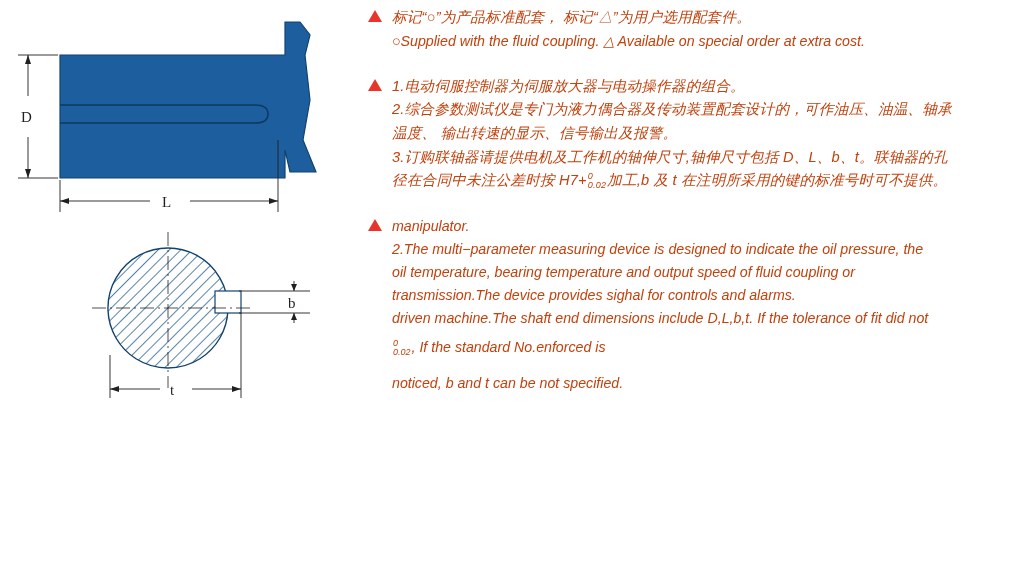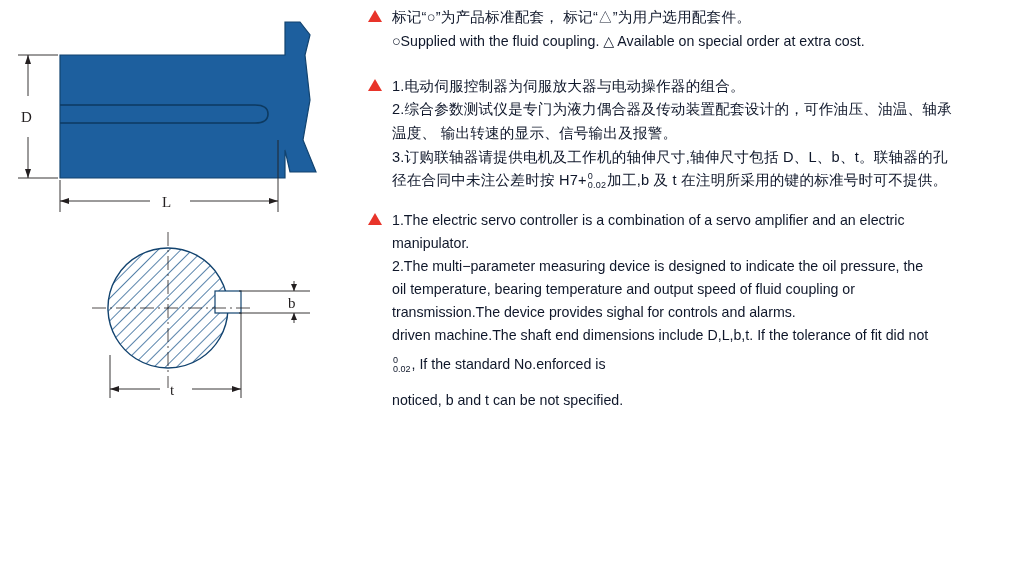--- a/index.html
+++ b/index.html
@@ -50,22 +50,23 @@
     top: 4px;
     width: 0;
     height: 0;
     border-left: 7px solid transparent;
     border-right: 7px solid transparent;
     border-bottom: 12px solid #e8342a;
   }
   .line {
     font-size: 14.4px;
     line-height: 1.62;
-    color: #0f172a;
+    color: #c2410c;
     white-space: normal;
+    font-style: italic;
   }
   .line.cn {
     font-size: 14.6px;
     letter-spacing: 0.2px;
   }
   .line.en {
     font-size: 14.2px;
   }
 
   
@@ -163,34 +164,33 @@
   </div>
 
   <div id="notes">
 
     <div class="note-block" style="margin-bottom:22px;">
       <span class="tri"></span>
       <div class="line cn">标记“○”为产品标准配套， 标记“△”为用户选用配套件。</div>
       <div class="line en">○Supplied with the fluid coupling.      △ Available on special order at extra cost.</div>
     </div>
 
-    <div class="note-block" style="margin-bottom:16px;">
+    <div class="note-block" style="margin-bottom:22px;">
       <span class="tri"></span>
       <div class="line cn">1.电动伺服控制器为伺服放大器与电动操作器的组合。</div>
       <div class="line cn">2.综合参数测试仪是专门为液力偶合器及传动装置配套设计的，可作油压、油温、轴承</div>
       <div class="line cn">温度、 输出转速的显示、信号输出及报警。</div>
       <div class="line cn">3.订购联轴器请提供电机及工作机的轴伸尺寸,轴伸尺寸包括 D、L、b、t。联轴器的孔</div>
       <div class="line cn">
         <span>径在合同中未注公差时按 H7+</span><span class="tol"><span class="up">0</span><span class="dn">0.02</span></span><span>加工,b 及 t 在注明所采用的键的标准号时可不提供。</span>
       </div>
     </div>
 
     <div class="note-block">
       <span class="tri"></span>
-      <div class="line en">1.The electric servo controller is a combination of a servo amplifier and an electric</div>
       <div class="line en">manipulator.</div>
       <div class="line en">2.The multi−parameter measuring device is designed to indicate the oil pressure, the</div>
       <div class="line en">oil temperature, bearing temperature and output speed of fluid coupling or</div>
       <div class="line en">transmission.The device provides sighal for controls and alarms.</div>
       <div class="line en">driven machine.The shaft end dimensions include D,L,b,t. If the tolerance of fit did not</div>
       <div class="line en" style="margin-top:6px;">
         <span class="tol"><span class="up">0</span><span class="dn">0.02</span></span><span>, If the standard No.enforced is</span>
       </div>
       <div class="line en" style="margin-top:13px;">noticed, b and t can be not specified.</div>
     </div>

